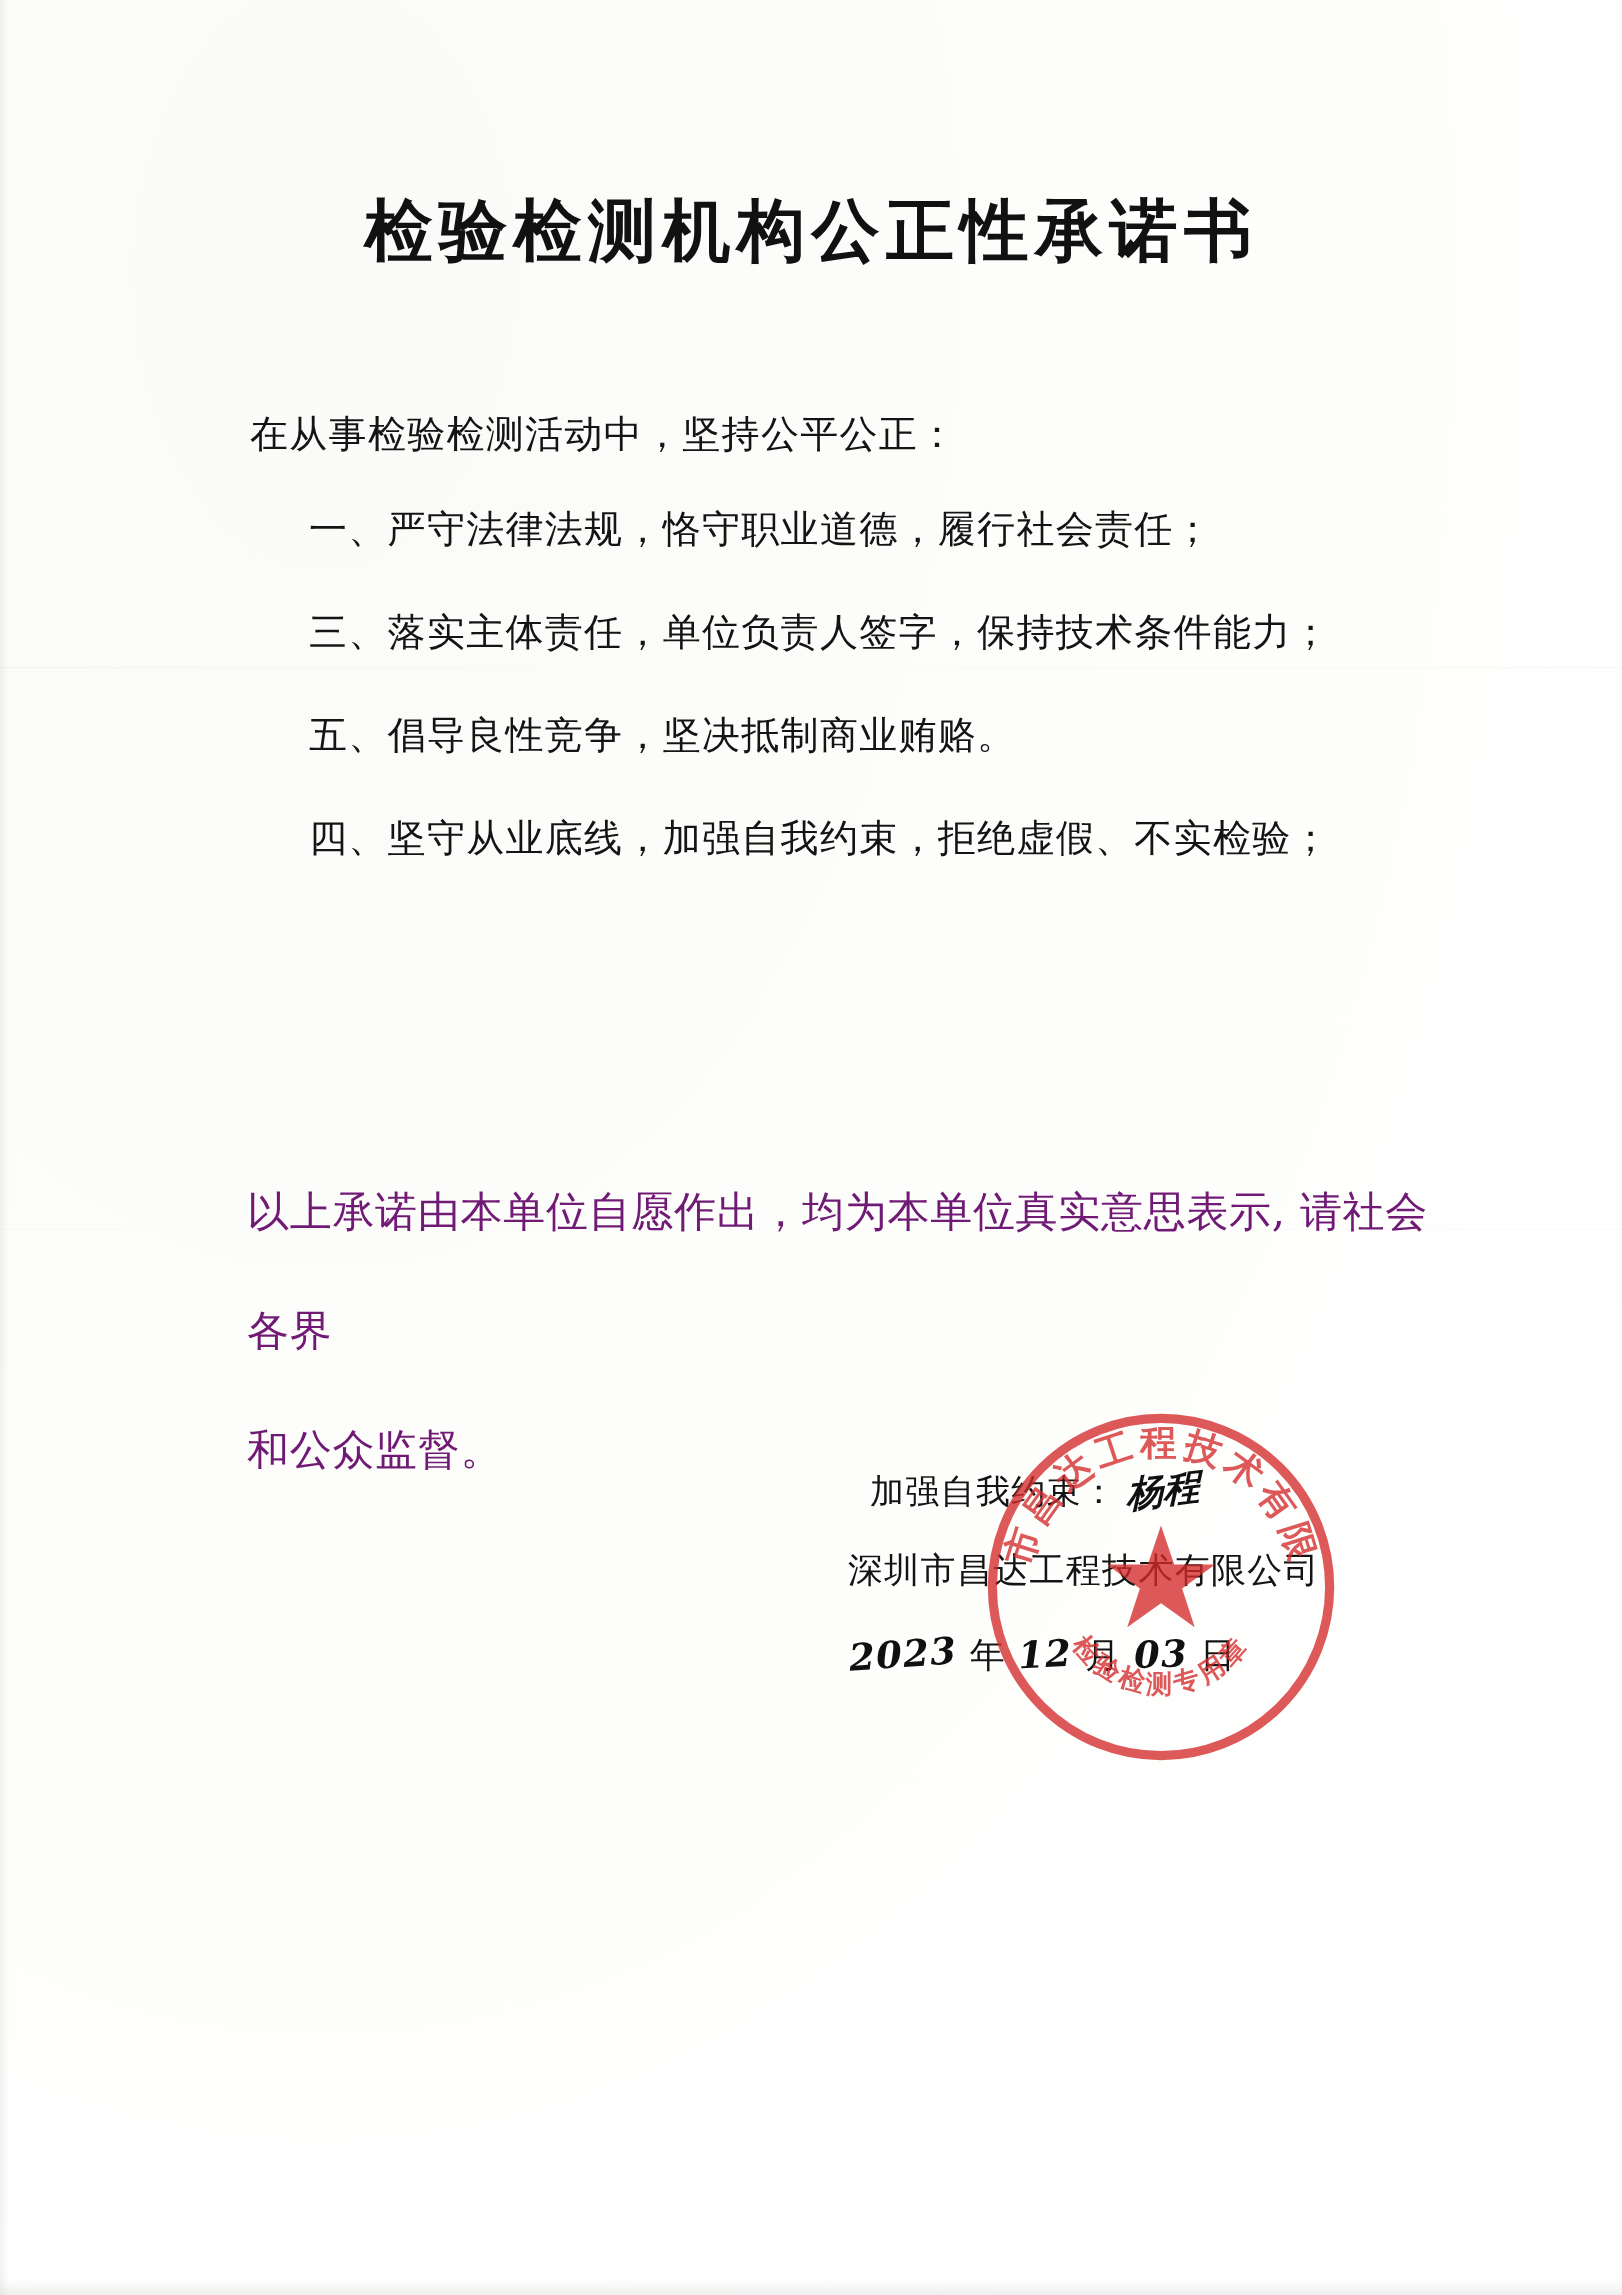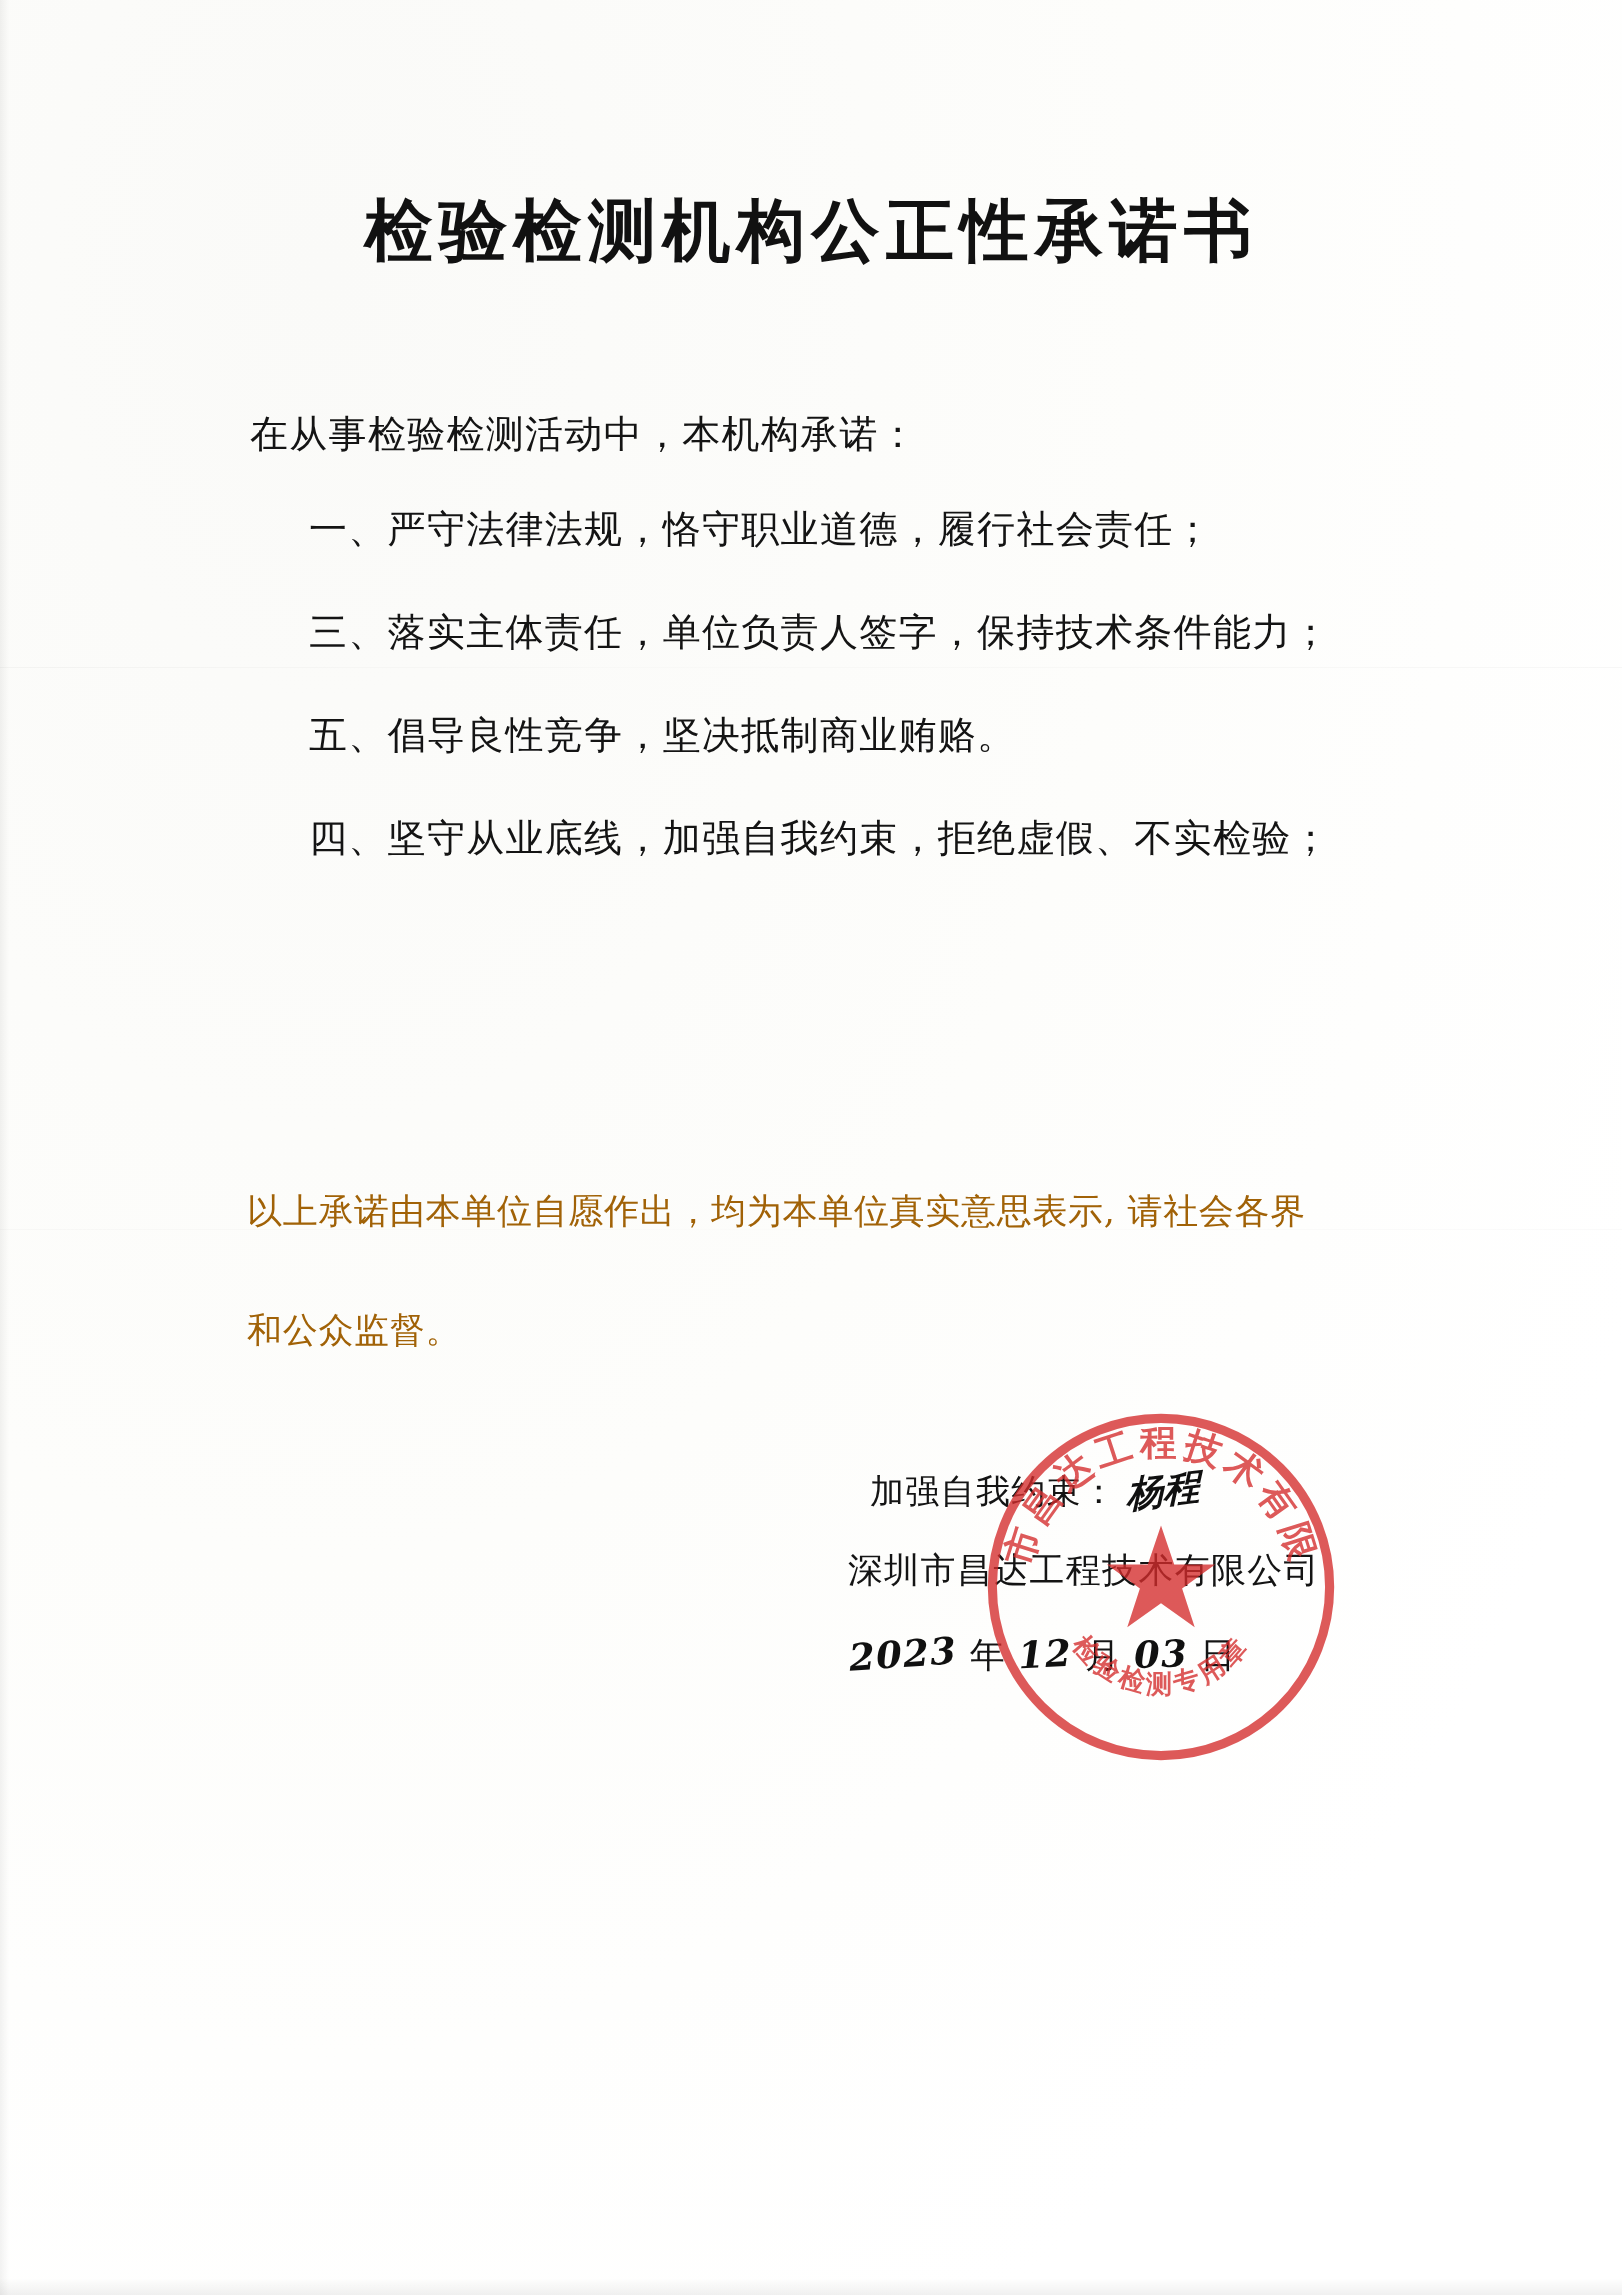--- a/index.html
+++ b/index.html
@@ -92,24 +92,24 @@
     padding-left: 59px;
     color: #141414;
     white-space: nowrap;
   }
 
   .closing {
     position: absolute;
     left: 247px;
     top: 1152px;
     width: 1217px;
-    font-size: 35px;
+    font-size: 42px;
     letter-spacing: 0.7px;
     line-height: 119px;
-    color: #a16207;
+    color: #701a75;
   }
   .closing-line-2 {
     display: block;
   }
 
   
   .sign-block {
     position: absolute;
     left: 870px;
     top: 1466px;
@@ -166,21 +166,21 @@
 <div class="paper"></div>
 <div class="scan-fold-1"></div>
 <div class="scan-fold-2"></div>
 <div class="edge-shadow-left"></div>
 <div class="edge-shadow-bottom"></div>
 
 <div class="doc">
 
   <div class="title">检验检测机构公正性承诺书</div>
 
-  <div class="intro">在从事检验检测活动中，本机构承诺：</div>
+  <div class="intro">在从事检验检测活动中，坚持公平公正：</div>
 
   <div class="clauses">
     <p class="clause">一、严守法律法规，恪守职业道德，履行社会责任；</p>
     <p class="clause">三、落实主体责任，单位负责人签字，保持技术条件能力；</p>
     <p class="clause">五、倡导良性竞争，坚决抵制商业贿赂。</p>
     <p class="clause">四、坚守从业底线，加强自我约束，拒绝虚假、不实检验；</p>
   </div>
 
   <div class="closing">
     <span>以上承诺由本单位自愿作出，均为本单位真实意思表示, 请社会各界</span>

